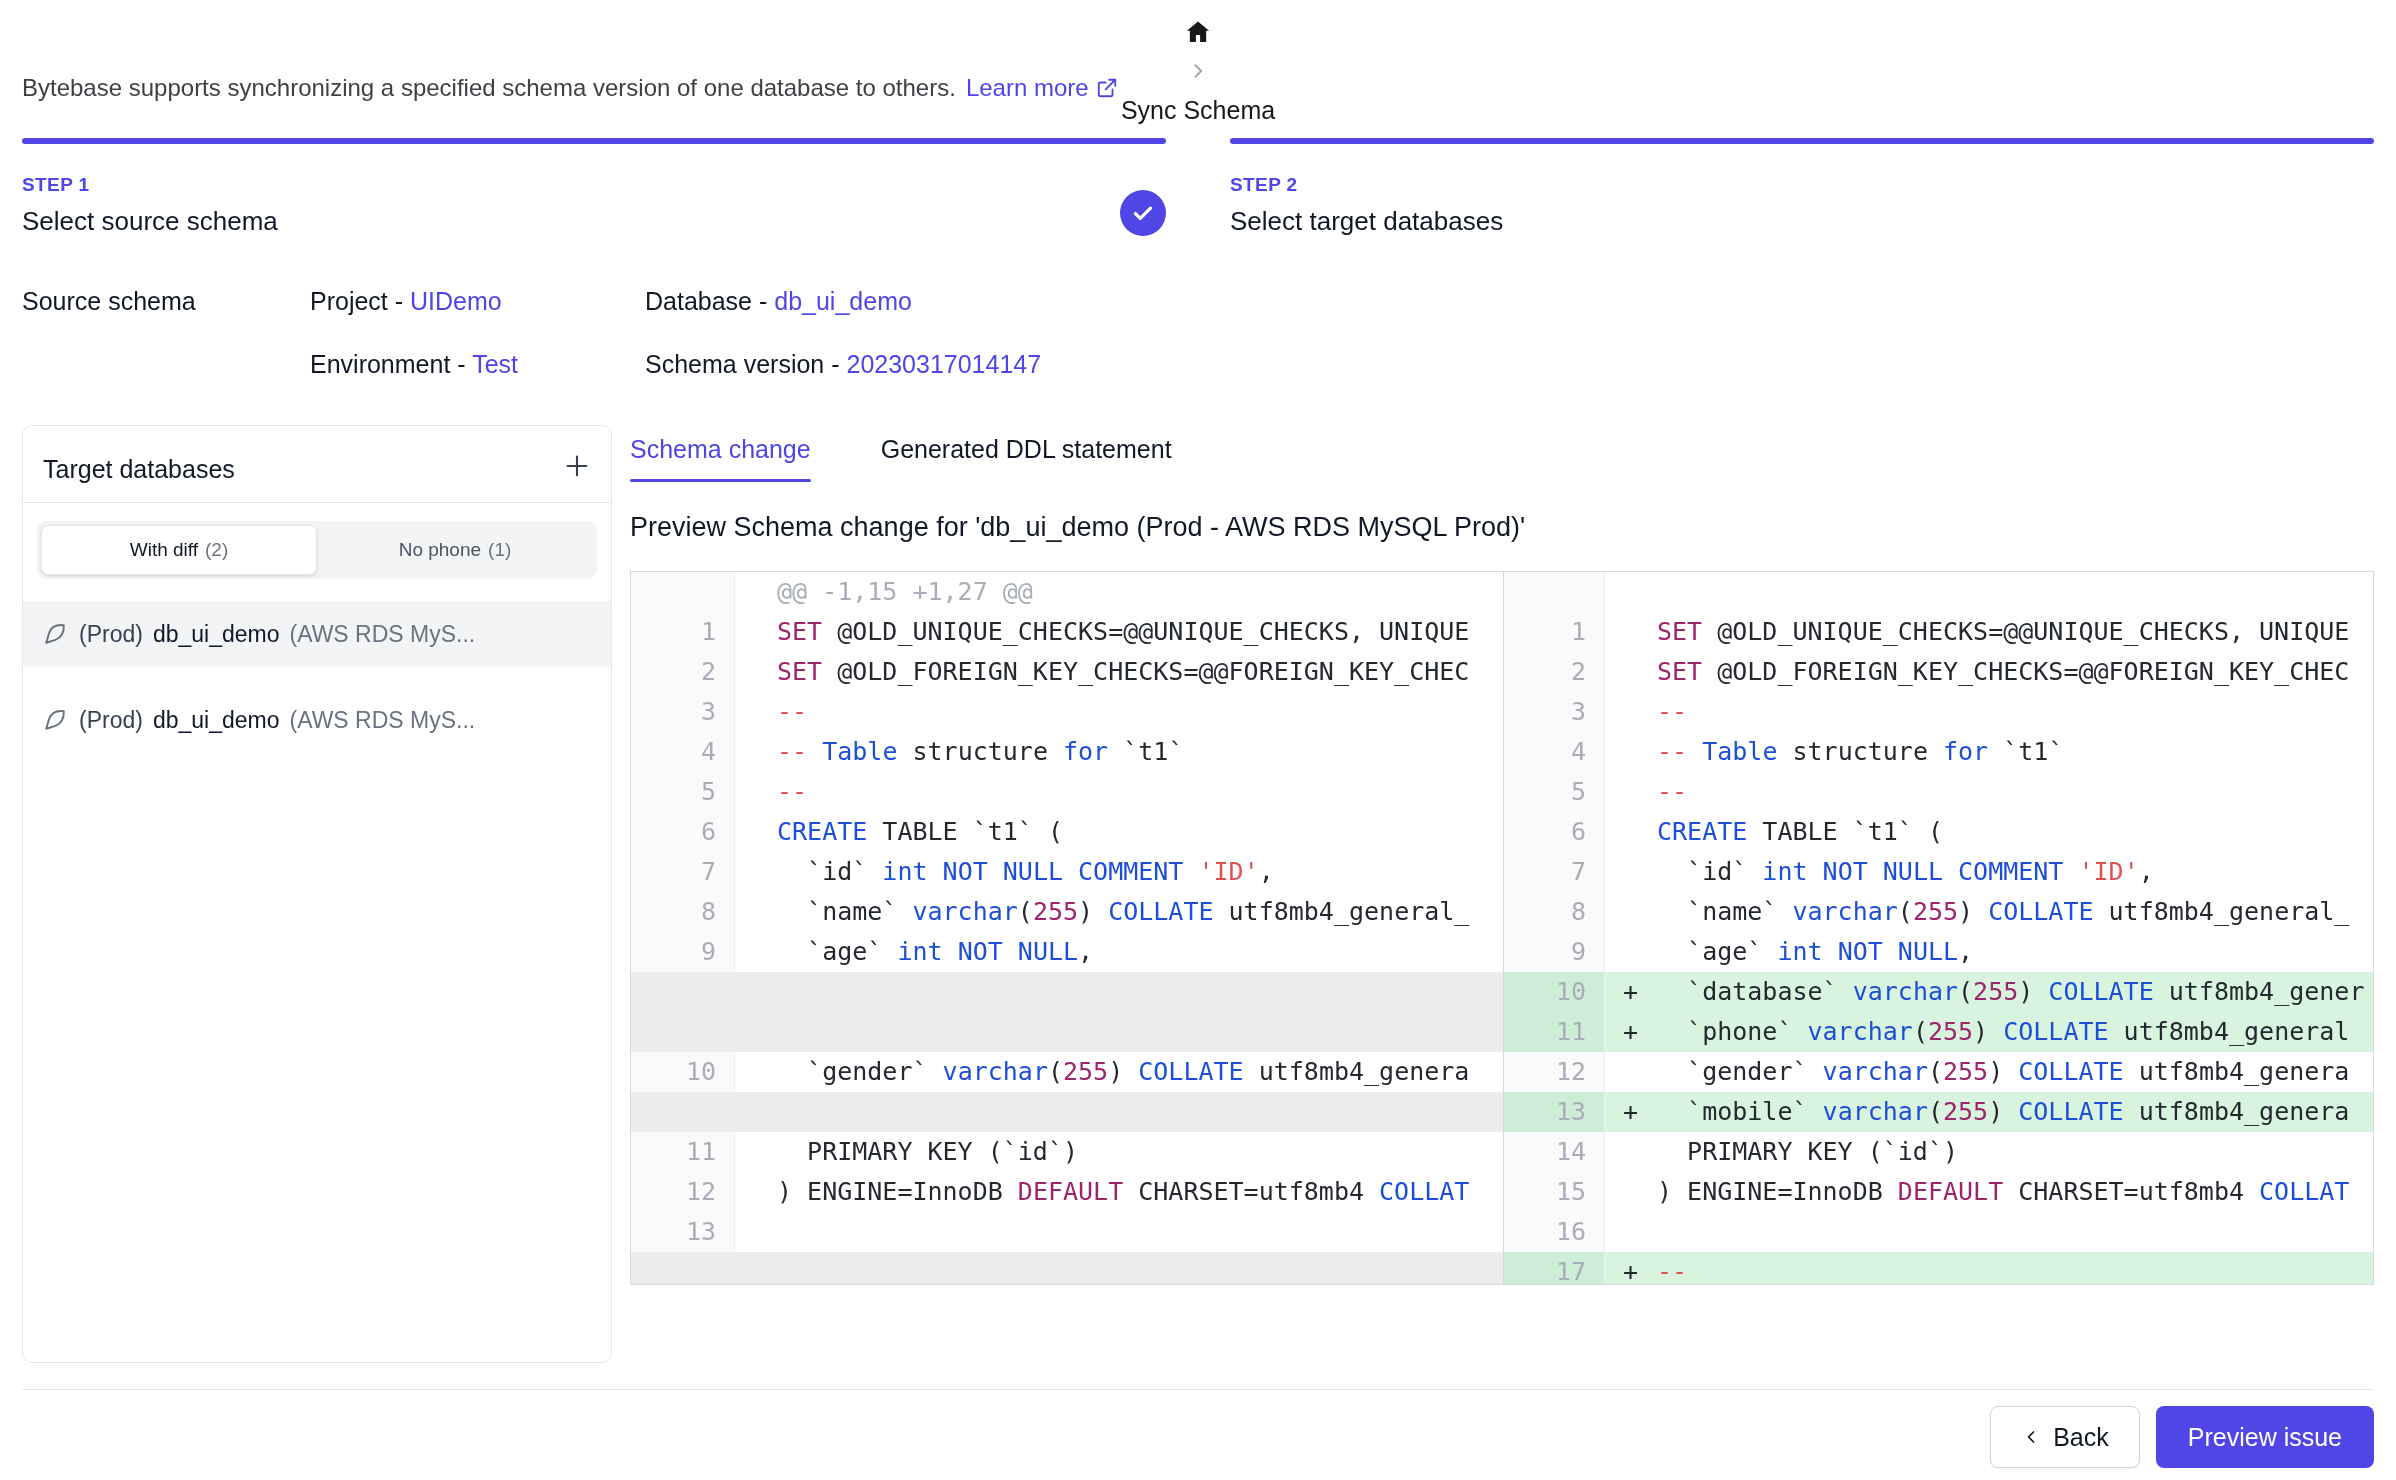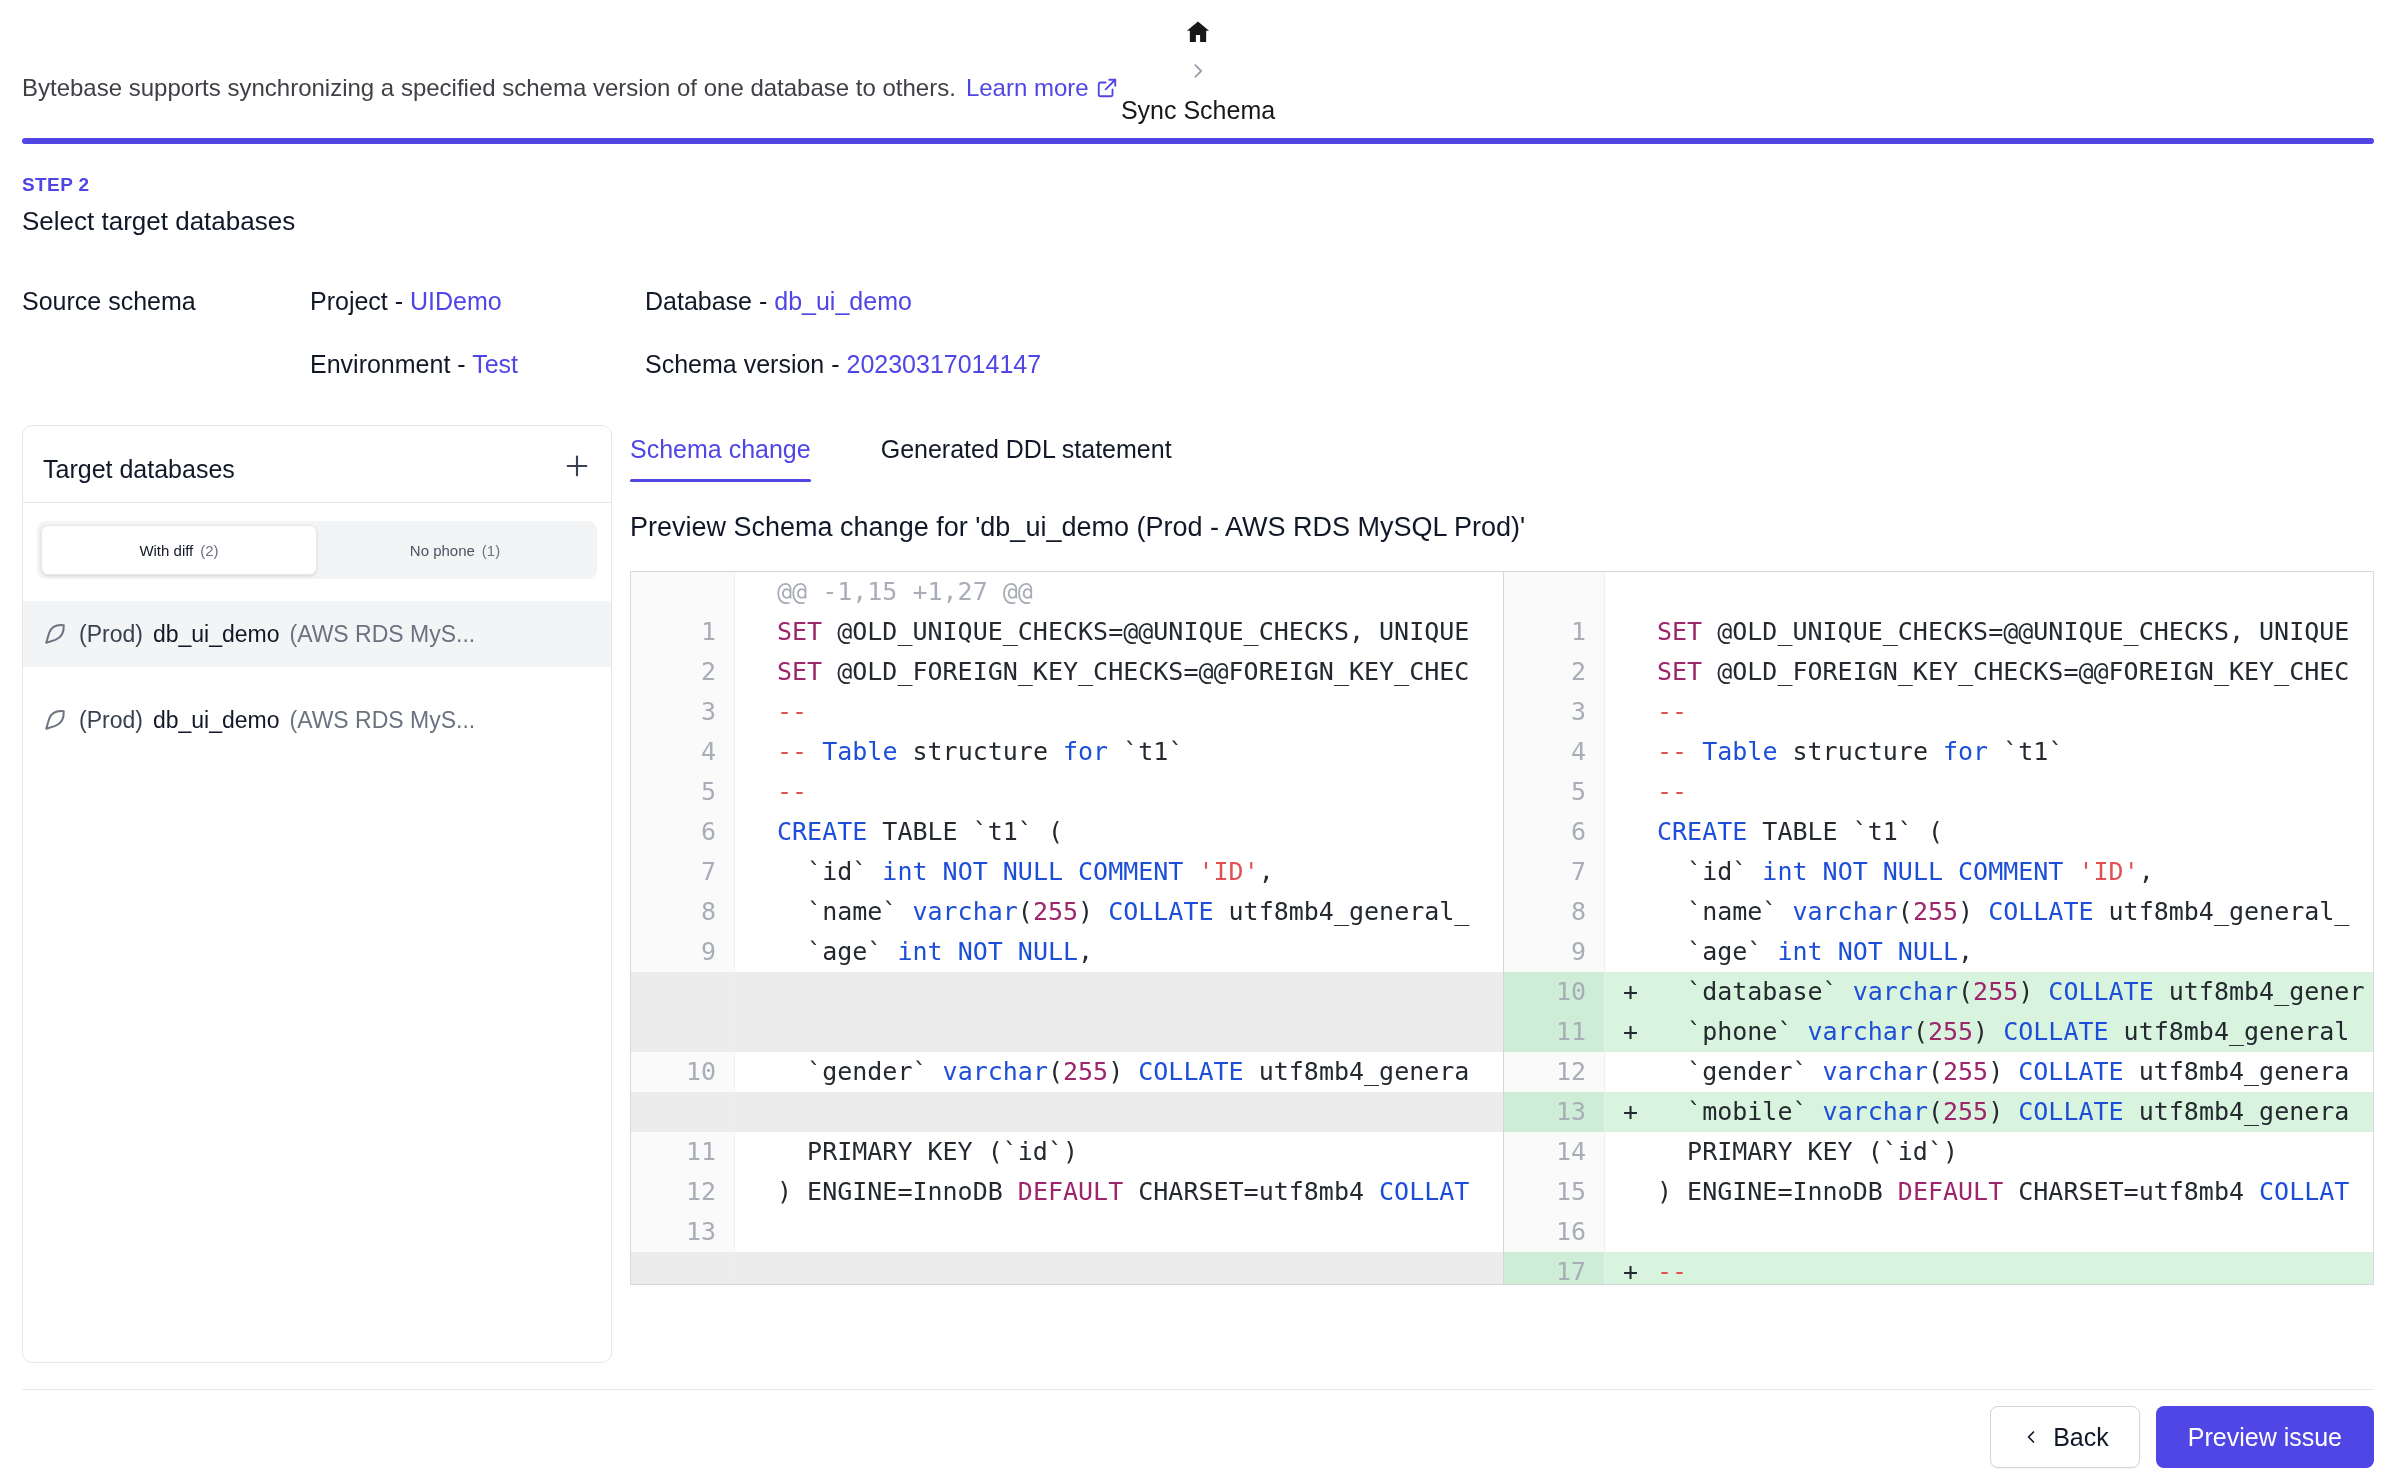--- a/index.html
+++ b/index.html
@@ -42,21 +42,21 @@
 
   
   .main{display:flex;gap:18px;margin-top:46px;align-items:stretch;}
 
   
   .card{width:590px;border:1px solid #e5e7eb;border-radius:10px;min-height:938px;background:#fff;}
   .card-head{display:flex;align-items:flex-end;justify-content:space-between;padding:22px 16px 18px 20px;border-bottom:1px solid #e5e7eb;}
   .card-title{font-size:25px;font-weight:500;color:#111827;}
   .add-btn{background:none;border:none;cursor:pointer;display:flex;padding:2px;}
   .seg{margin:18px 14px 0;background:#f3f4f6;border-radius:9px;padding:4px;display:grid;grid-template-columns:1fr 1fr;}
-  .seg-btn{height:50px;font-size:15px;border:none;background:transparent;color:#4b5563;border-radius:7px;
+  .seg-btn{height:50px;font-size:19px;border:none;background:transparent;color:#4b5563;border-radius:7px;
     cursor:pointer;font-family:inherit;display:flex;align-items:center;justify-content:center;gap:7px;}
   .seg-btn.active{background:#fff;border:1px solid #e5e7eb;box-shadow:0 1px 3px rgba(0,0,0,.12);color:#111827;}
   .seg-count{color:#6b7280;}
   .db-list{margin-top:22px;}
   .db-item{display:flex;align-items:center;gap:10px;height:66px;padding:0 18px;cursor:pointer;font-size:23px;margin-bottom:20px;white-space:nowrap;overflow:hidden;}
   .db-item.selected{background:#f3f4f6;}
   .db-prefix{color:#374151;}
   .db-name{color:#111827;font-weight:500;}
   .db-suffix{color:#6b7280;}
 
@@ -120,20 +120,30 @@
       <span>Learn more</span>
       <svg width="22" height="22" viewBox="0 0 24 24" fill="none" stroke="currentColor" stroke-width="2" stroke-linecap="round" stroke-linejoin="round">
         <path d="M18 13.5 V19 a2 2 0 0 1 -2 2 H5 a2 2 0 0 1 -2 -2 V8 a2 2 0 0 1 2 -2 h5.5"></path>
         <path d="M14.5 3 H21 V9.5"></path>
         <path d="M10.5 13.5 L21 3"></path>
       </svg>
     </span>
   </div>
 
   <div class="steps">
+    <div class="step">
+      <div class="step-bar"></div>
+      <div class="step-kicker">STEP 1</div>
+      <div class="step-label">Select source schema</div>
+      <div class="step-check">
+        <svg width="26" height="26" viewBox="0 0 24 24" fill="none" stroke="#ffffff" stroke-width="3" stroke-linecap="round" stroke-linejoin="round">
+          <path d="M5 12.5 L9.5 17 L19 7.5"></path>
+        </svg>
+      </div>
+    </div>
     <div class="step">
       <div class="step-bar"></div>
       <div class="step-kicker">STEP 2</div>
       <div class="step-label">Select target databases</div>
     </div>
   </div>
 
   <div class="source">
     <div class="source-heading">Source schema</div>
 

